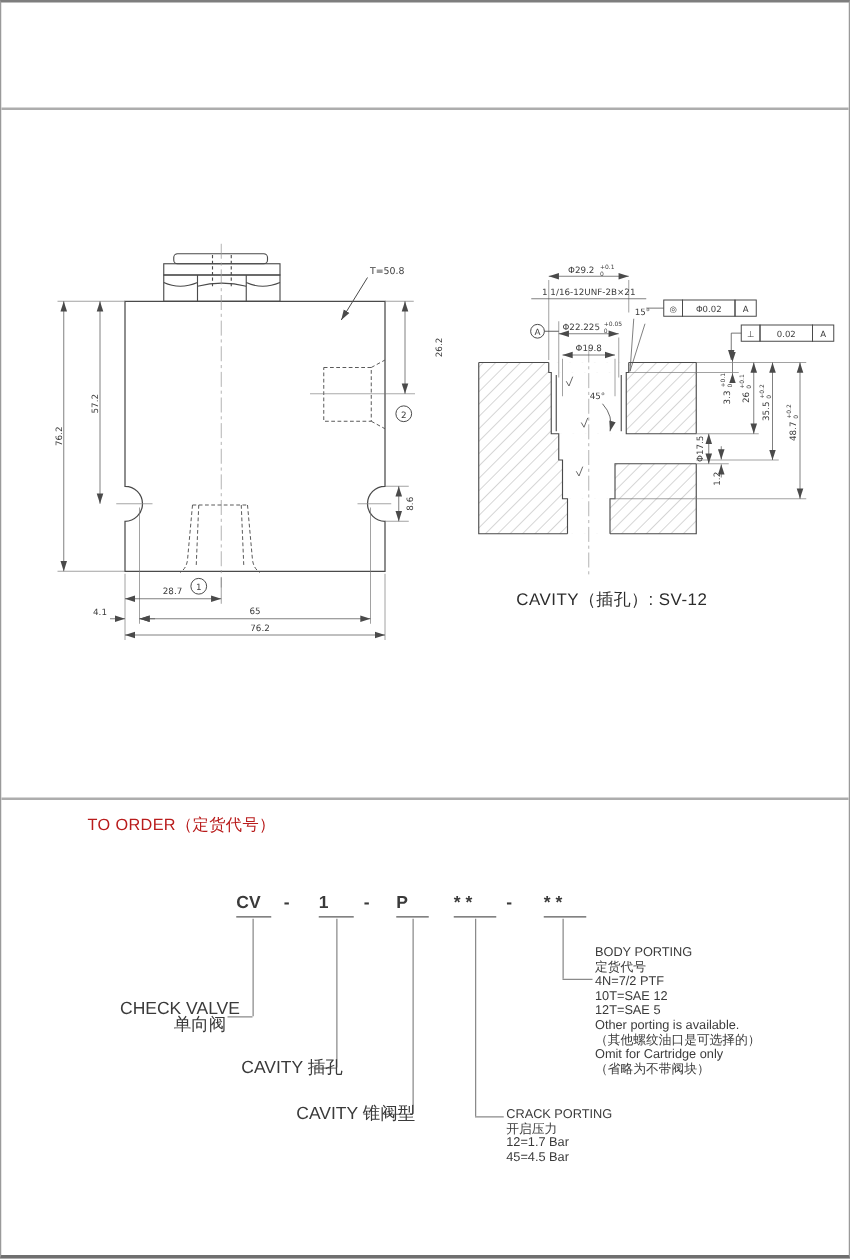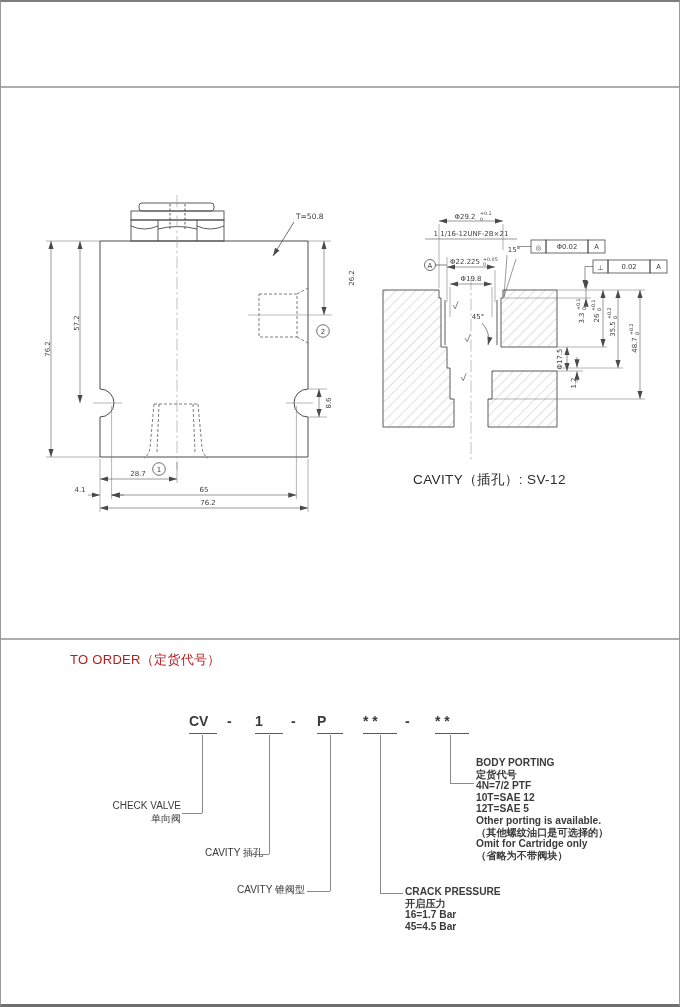--- a/index.html
+++ b/index.html
@@ -14,22 +14,22 @@
   svg .dim{font-size:7px;}
   svg .tol{font-size:4.8px;}
   svg .lbl{font-size:7.5px;}
   svg .fcf{font-size:6.8px;}
   .caption{position:absolute;left:412px;top:469px;font-size:13.5px;letter-spacing:.4px;color:#2c2c2c;}
   .order-heading{position:absolute;left:33px;top:649px;font-size:13px;letter-spacing:.3px;color:#b91c1c;margin-left:36px;}
   .code-part{position:absolute;top:711px;height:20px;text-align:left;font-size:14px;font-weight:600;color:#3a3a3a;}
   .code-underline{border-bottom:1px solid #5a5a5a;}
   .vline{position:absolute;width:1px;background:#8a8a8a;}
   .hline{position:absolute;height:1px;background:#8a8a8a;}
-  .olabel{position:absolute;font-size:10px;color:#3a3a3a;line-height:12.5px;white-space:nowrap;}
-  .olabel.block{line-height:11.6px;font-size:10.2px;font-weight:bold;}
+  .olabel{position:absolute;font-size:14px;color:#3a3a3a;line-height:12.5px;white-space:nowrap;}
+  .olabel.block{line-height:11.6px;font-size:10.2px;}
   .ra{text-align:right;}
 </style>
 </head>
 <body>
 
 <div class="page">
 
   <div class="rule" style="top:84px"></div>
   <div class="rule" style="top:636px"></div>
 
@@ -309,27 +309,27 @@
   <div class="hline" style="left:306px;top:889px;width:23px"></div>
   <div class="vline" style="left:379px;top:733px;height:158px"></div>
   <div class="hline" style="left:379px;top:891px;width:23px"></div>
   <div class="vline" style="left:449px;top:733px;height:48px"></div>
   <div class="hline" style="left:449px;top:781px;width:24px"></div>
 
   <div class="olabel ra" style="left:95px;top:798px;width:85px">
     <div>CHECK VALVE</div>
     <div>单向阀</div>
   </div>
-  <div class="olabel" style="left:204px;top:845px">CAVITY 插孔</div>
+  <div class="olabel" style="left:192px;top:845px">CAVITY 插孔</div>
   <div class="olabel" style="left:236px;top:882px">CAVITY 锥阀型</div>
 
   <div class="olabel block" style="left:404px;top:884px">
-    <div>CRACK PRESSURE</div>
+    <div>CRACK PORTING</div>
     <div>开启压力</div>
-    <div>16=1.7 Bar</div>
+    <div>12=1.7 Bar</div>
     <div>45=4.5 Bar</div>
   </div>
 
   <div class="olabel block" style="left:475px;top:755px">
     <div>BODY PORTING</div>
     <div>定货代号</div>
     <div>4N=7/2 PTF</div>
     <div>10T=SAE 12</div>
     <div>12T=SAE 5</div>
     <div>Other porting is available.</div>

